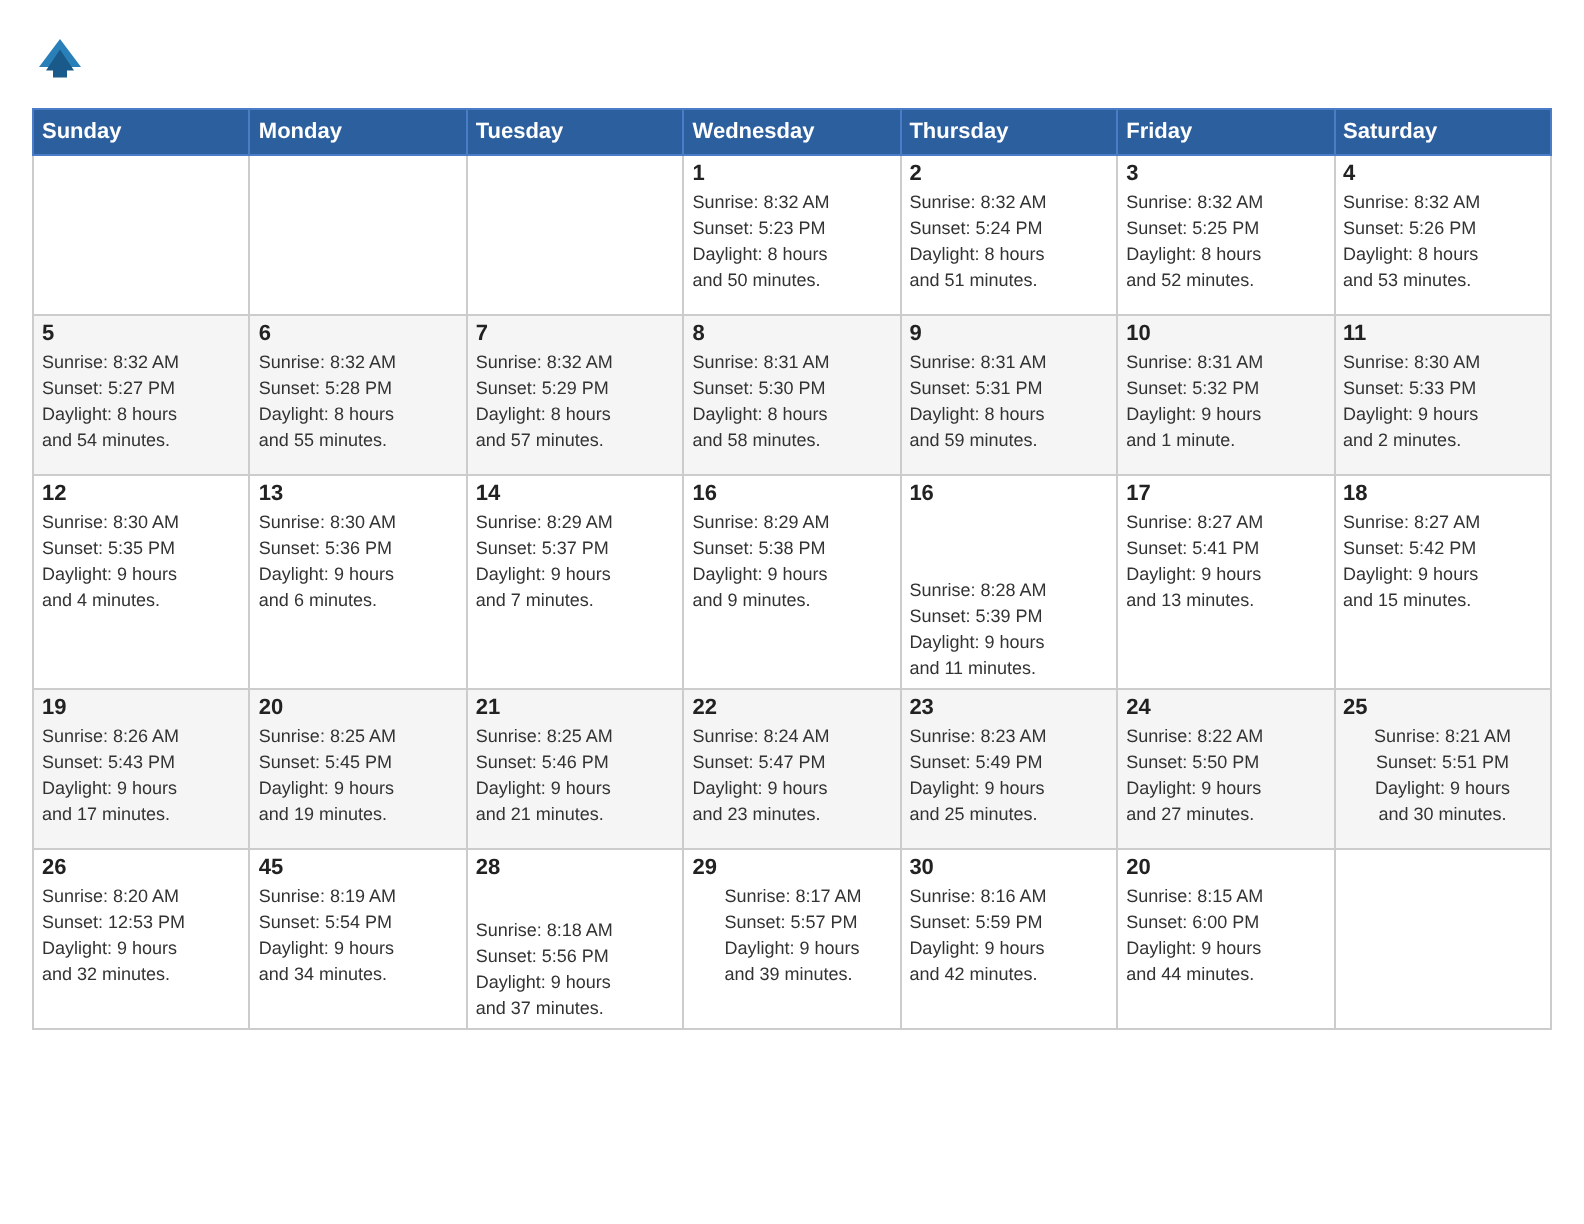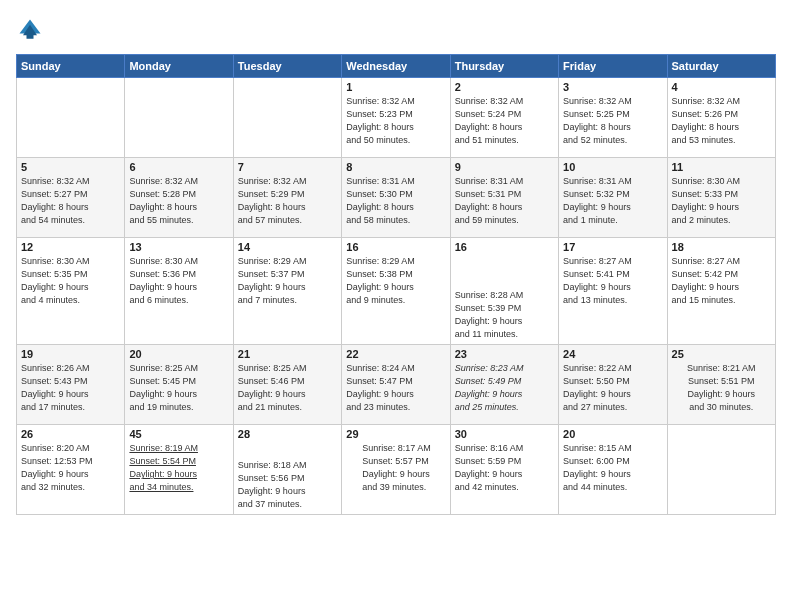--- a/index.html
+++ b/index.html
@@ -292,21 +292,21 @@
           </td>
           <td>
             <span class="day-number">22</span>
             <div class="day-info" style="white-space: pre-line;">Sunrise: 8:24 AM
 Sunset: 5:47 PM
 Daylight: 9 hours
 and 23 minutes.</div>
           </td>
           <td>
             <span class="day-number">23</span>
-            <div class="day-info" style="white-space: pre-line; font-style: italic;">Sunrise: 8:23 AM
+            <div class="day-info" style="white-space: pre-line;">Sunrise: 8:23 AM
 Sunset: 5:49 PM
 Daylight: 9 hours
 and 25 minutes.</div>
           </td>
           <td>
             <span class="day-number">24</span>
             <div class="day-info" style="white-space: pre-line;">Sunrise: 8:22 AM
 Sunset: 5:50 PM
 Daylight: 9 hours
 and 27 minutes.</div>
@@ -322,21 +322,21 @@
         <tr>
           <td>
             <span class="day-number">26</span>
             <div class="day-info" style="white-space: pre-line;">Sunrise: 8:20 AM
 Sunset: 12:53 PM
 Daylight: 9 hours
 and 32 minutes.</div>
           </td>
           <td>
             <span class="day-number">45</span>
-            <div class="day-info" style="white-space: pre-line; text-decoration: underline;">Sunrise: 8:19 AM
+            <div class="day-info" style="white-space: pre-line;">Sunrise: 8:19 AM
 Sunset: 5:54 PM
 Daylight: 9 hours
 and 34 minutes.</div>
           </td>
           <td>
             <span class="day-number">28</span>
             <div class="day-info" style="white-space: pre-line; margin-top: 19px;">Sunrise: 8:18 AM
 Sunset: 5:56 PM
 Daylight: 9 hours
 and 37 minutes.</div>

